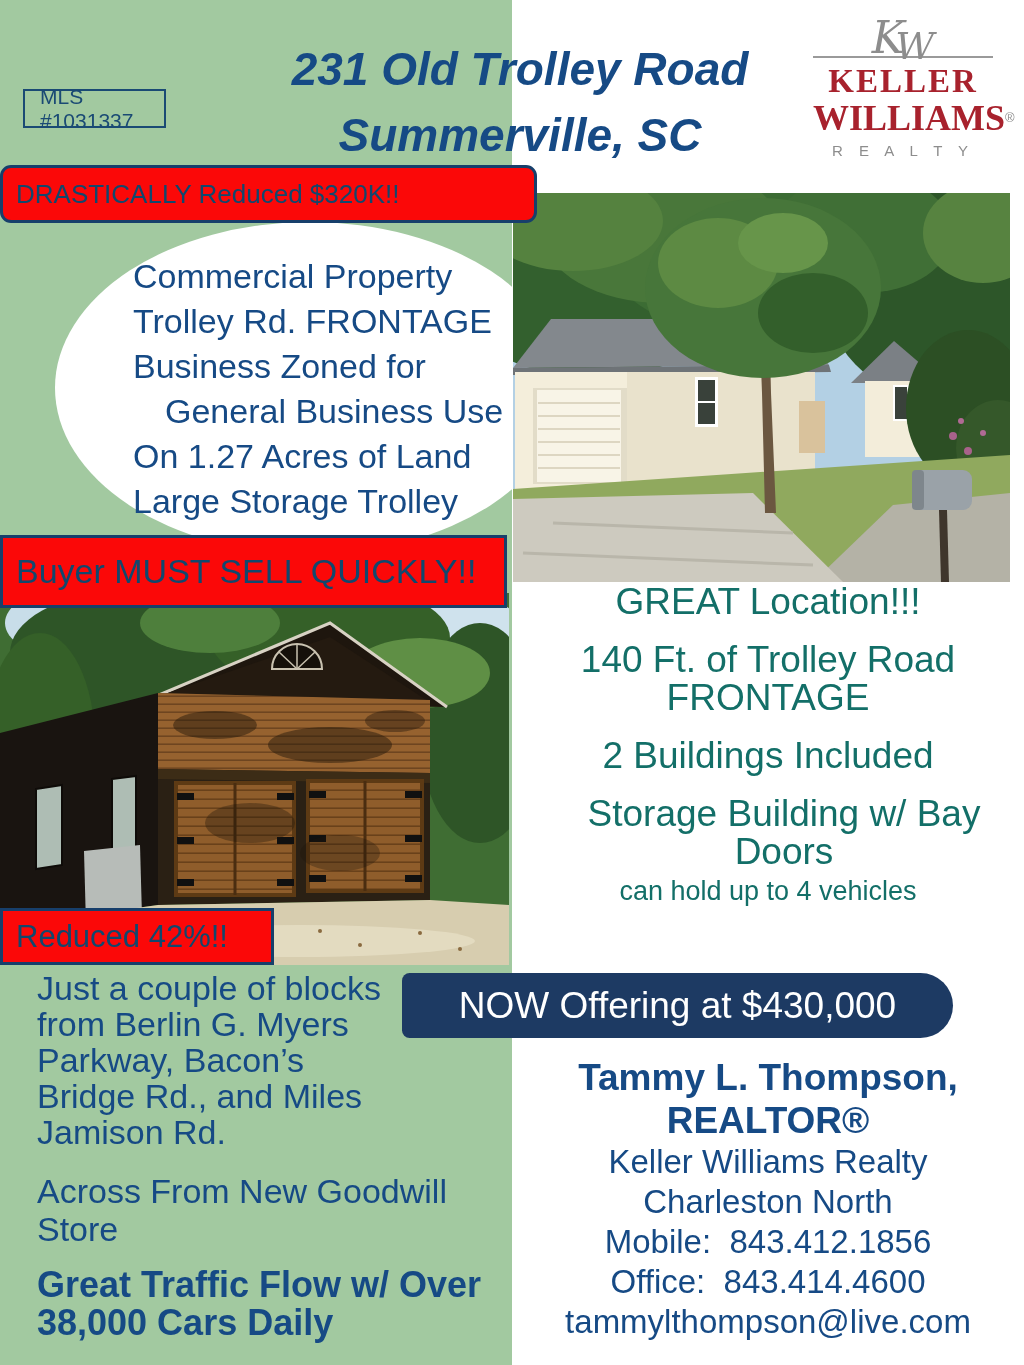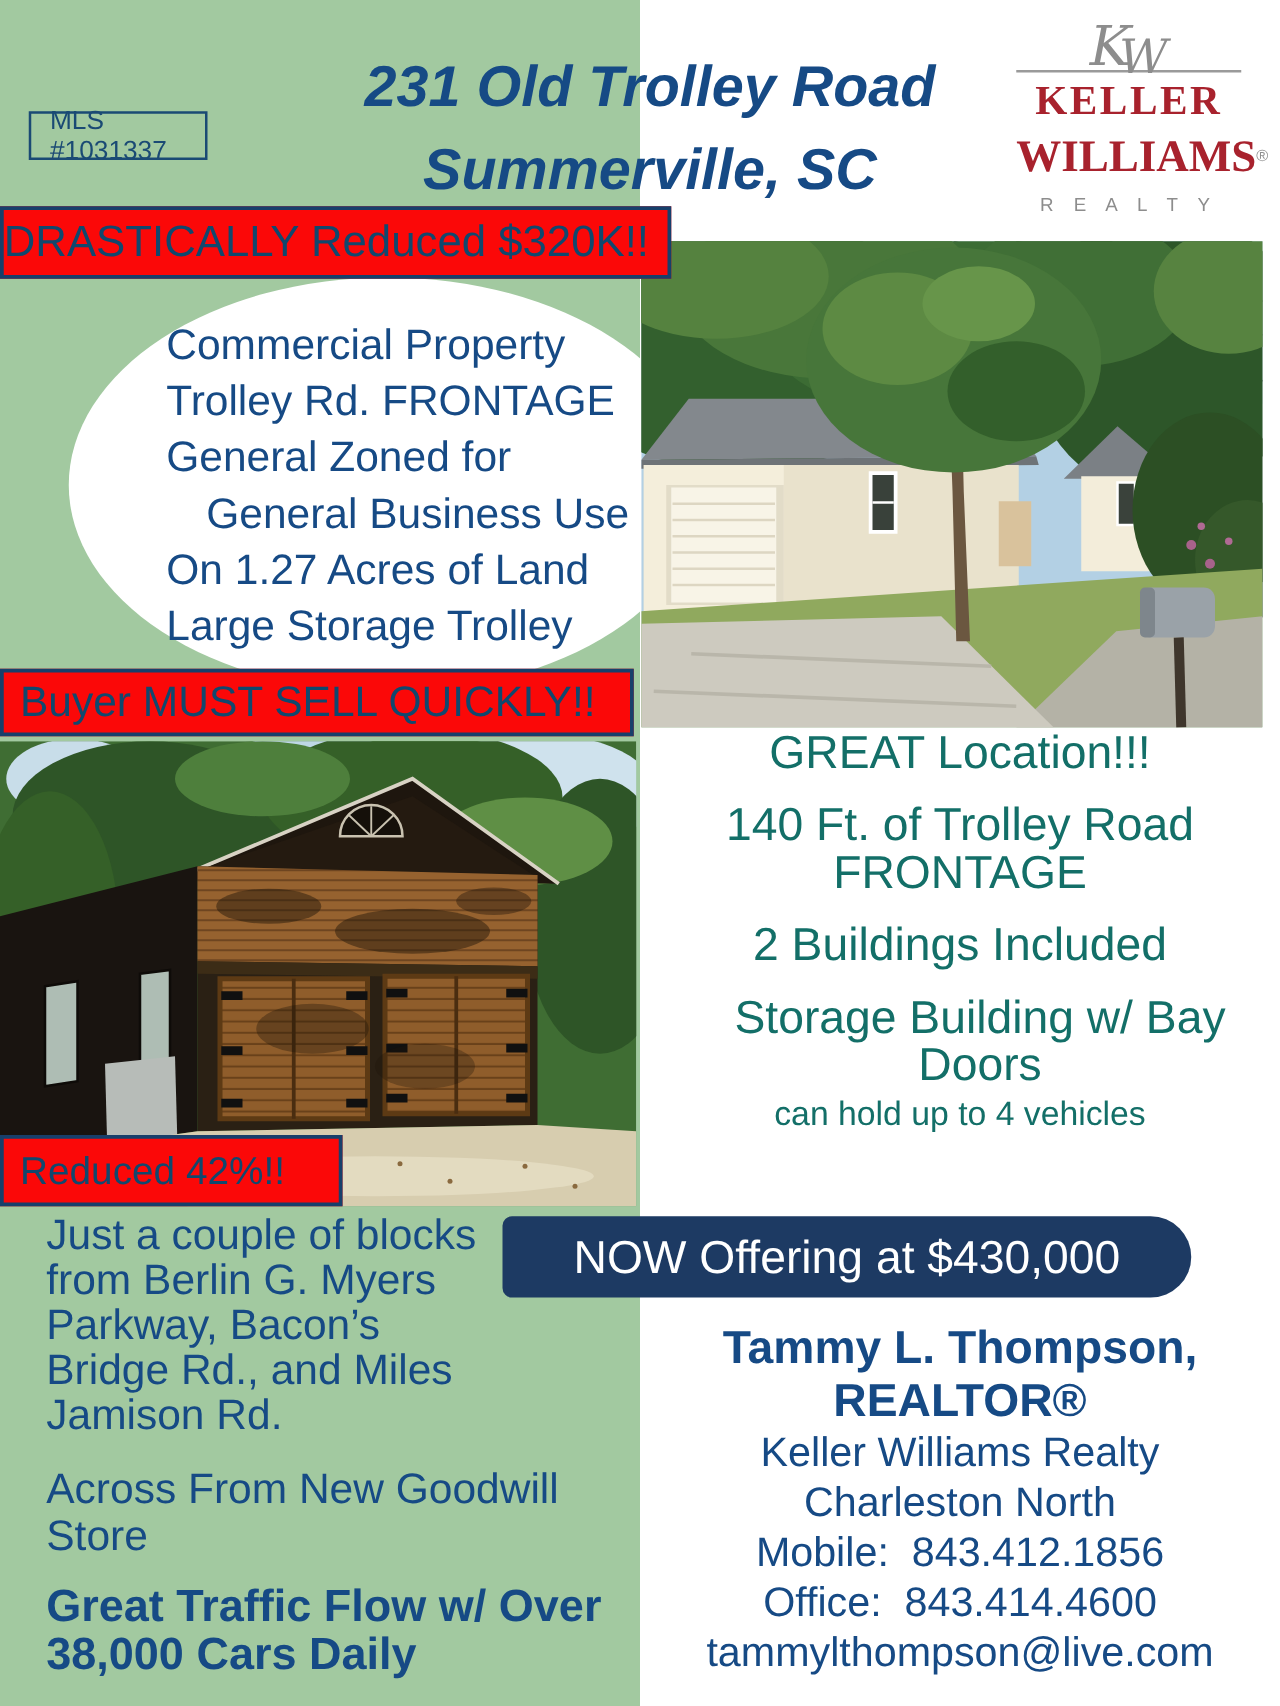--- a/index.html
+++ b/index.html
@@ -18,30 +18,30 @@
   
   .kw-logo{position:absolute;left:813px;top:12px;width:180px;text-align:center;background:#fff;}
   .kw-mono{position:relative;height:52px;}
   .kw-line{position:absolute;left:0;right:0;top:44px;height:2px;background:#9a9a9a;}
   .kw-k,.kw-w{font-family:"DejaVu Serif",serif;font-style:italic;color:#8d8d8d;position:relative;z-index:1;}
   .kw-k{font-size:44px;line-height:52px;}
   .kw-w{font-size:38px;line-height:52px;margin-left:-14px;top:6px;}
   .kw-keller{color:#a8222d;font-family:"Liberation Serif",serif;font-weight:bold;font-size:33px;
              line-height:35px;letter-spacing:2px;}
   .kw-williams{color:#a8222d;font-family:"Liberation Serif",serif;font-weight:bold;font-size:36px;
-               line-height:52px;position:relative;}
+               line-height:38px;position:relative;}
   .kw-reg{font-family:"Liberation Sans",sans-serif;font-size:13px;color:#8d8d8d;font-weight:normal;
           vertical-align:bottom;}
   .kw-realty{color:#8d8d8d;font-size:15px;letter-spacing:6px;margin-top:5px;}
 
   
   .banner{position:absolute;background:#fb0808;border:3px solid #173f6b;box-sizing:border-box;
           display:flex;align-items:center;color:#10486e;}
-  .banner-drastically{left:0;top:165px;width:537px;height:58px;font-size:35px;}
-  .banner-buyer{left:0;top:535px;width:507px;height:54px;font-size:34px;padding-left:13px;}
+  .banner-drastically{left:0;top:165px;width:537px;height:58px;font-size:26px;padding-left:13px;border-radius:11px;}
+  .banner-buyer{left:0;top:535px;width:507px;height:73px;font-size:34px;padding-left:13px;}
   .banner-reduced{left:0;top:908px;width:274px;height:57px;font-size:31px;padding-left:13px;}
 
   
   .photo{position:absolute;}
   .photo svg{display:block;width:100%;height:100%;}
   .photo-house{left:513px;top:193px;width:497px;height:389px;}
   .photo-garage{left:0;top:593px;width:509px;height:372px;}
 
   
   .details{position:absolute;left:133px;top:254px;color:#164a85;font-size:34px;line-height:45px;}
@@ -253,21 +253,21 @@
   <div class="banner banner-buyer">
     <span>Buyer MUST SELL QUICKLY!!</span>
   </div>
   <div class="banner banner-reduced">
     <span>Reduced 42%!!</span>
   </div>
 
   <div class="details">
     <div>Commercial Property</div>
     <div>Trolley Rd. FRONTAGE</div>
-    <div>General Zoned for</div>
+    <div>Business Zoned for</div>
     <div class="indent">General Business Use</div>
     <div>On 1.27 Acres of Land</div>
     <div>Large Storage Trolley</div>
   </div>
 
   <div class="highlights">
     <p class="hl">GREAT Location!!!</p>
     <p class="hl">140 Ft. of Trolley Road
 FRONTAGE</p>
     <p class="hl">2 Buildings Included</p>

